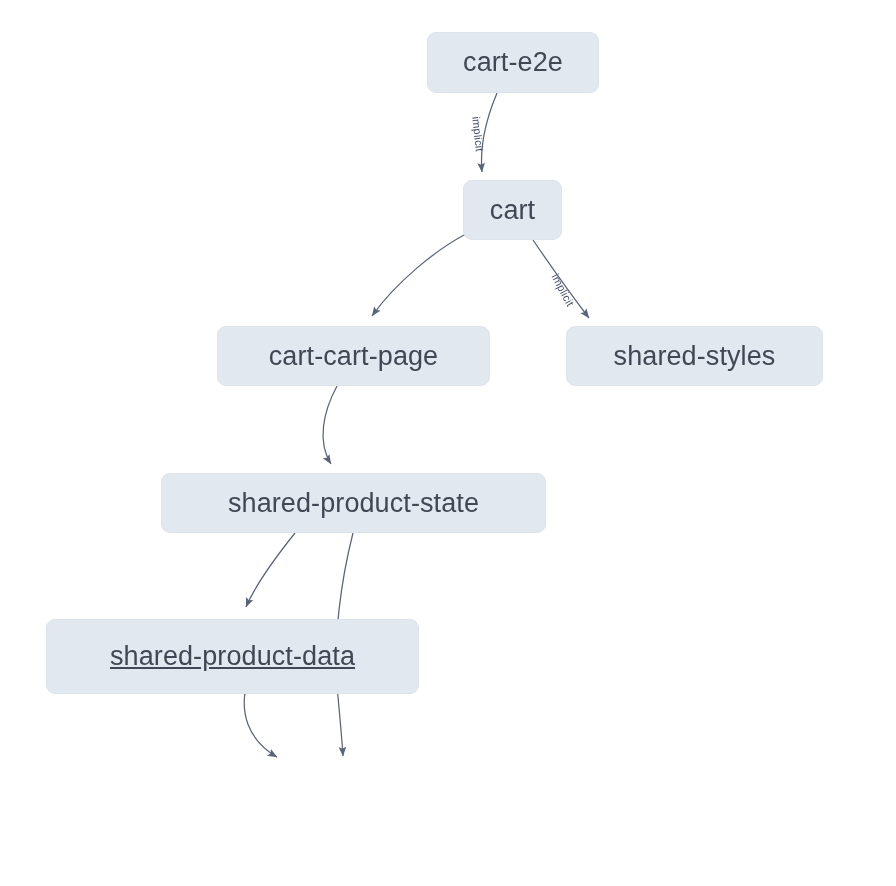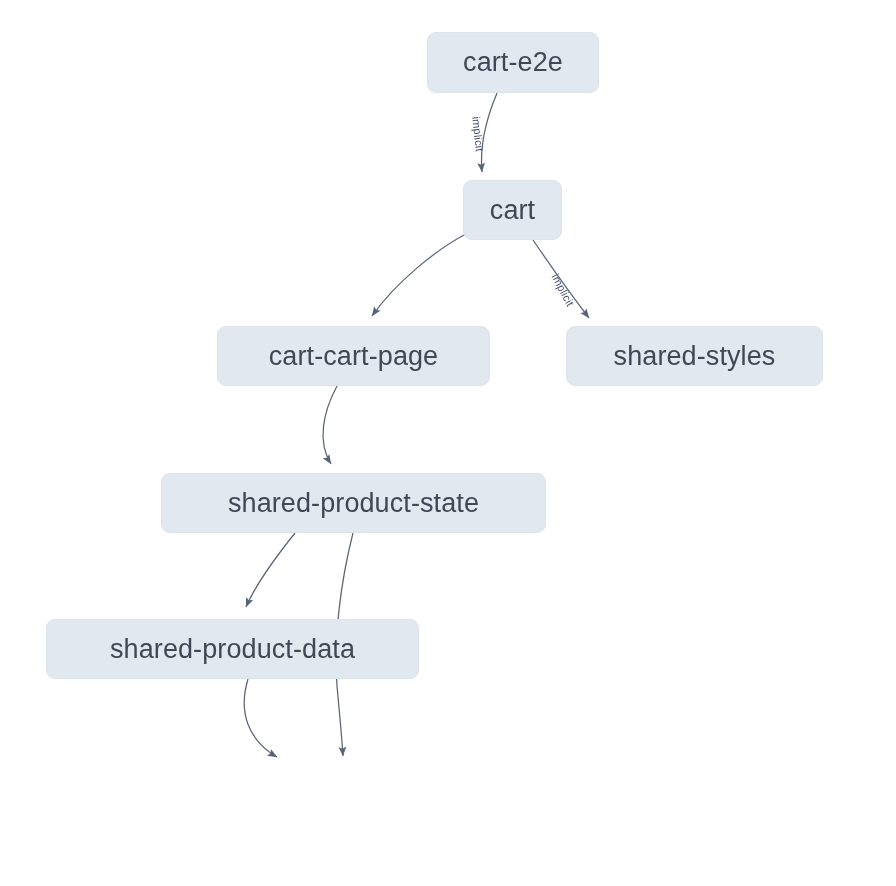--- a/index.html
+++ b/index.html
@@ -95,20 +95,20 @@
   </div>
   <div class="node" style="left: 217px; top: 326px; width: 273px; height: 60px; background: rgb(226, 232, 240); color: rgb(63, 72, 84);">
     <span class="node-label">cart-cart-page</span>
   </div>
   <div class="node" style="left: 566px; top: 326px; width: 257px; height: 60px; background: rgb(226, 232, 240); color: rgb(63, 72, 84);">
     <span class="node-label">shared-styles</span>
   </div>
   <div class="node" style="left: 161px; top: 473px; width: 385px; height: 60px; background: rgb(226, 232, 240); color: rgb(63, 72, 84);">
     <span class="node-label">shared-product-state</span>
   </div>
-  <div class="node" style="left: 46px; top: 619px; width: 373px; height: 60px; background: rgb(226, 232, 240); color: rgb(63, 72, 84);">
+  <div class="node" style="left: 46px; top: 619px; width: 373px; height: 75px; background: rgb(226, 232, 240); color: rgb(63, 72, 84); text-decoration: underline;">
     <span class="node-label">shared-product-data</span>
   </div>
 
   <div class="edge-label" style="left: 478px; top: 134px; color: rgb(68, 80, 106); transform: translate(-50%, -50%) rotate(84deg);">implicit</div>
   <div class="edge-label" style="left: 563px; top: 290px; color: rgb(68, 80, 106); transform: translate(-50%, -50%) rotate(62deg);">implicit</div>
 
 </div>
 
 </body></html>

